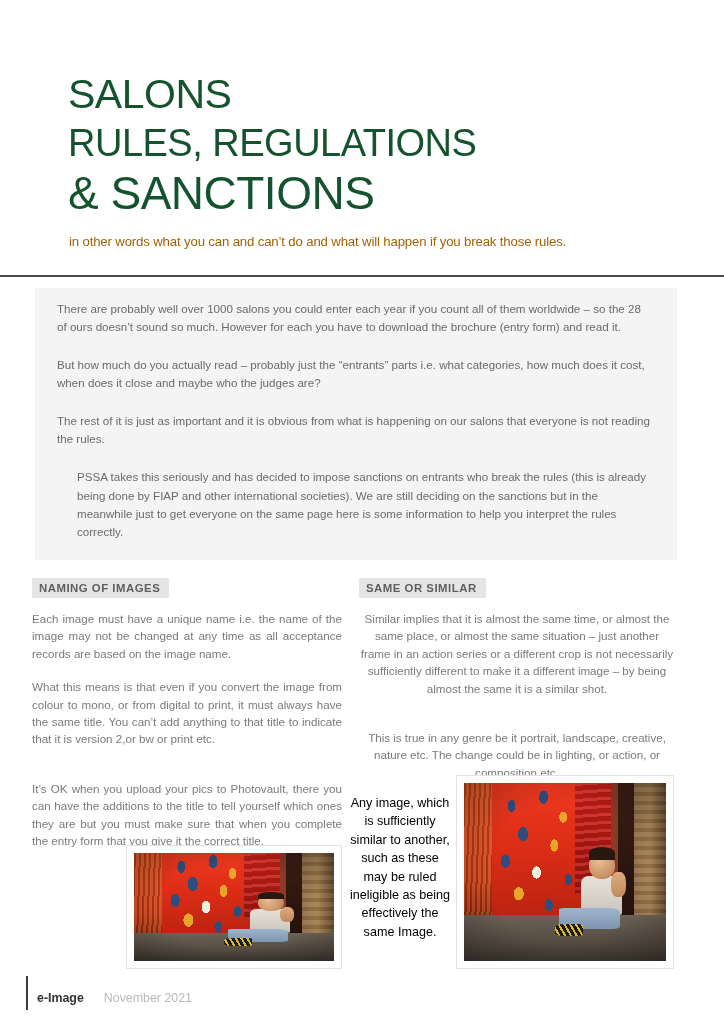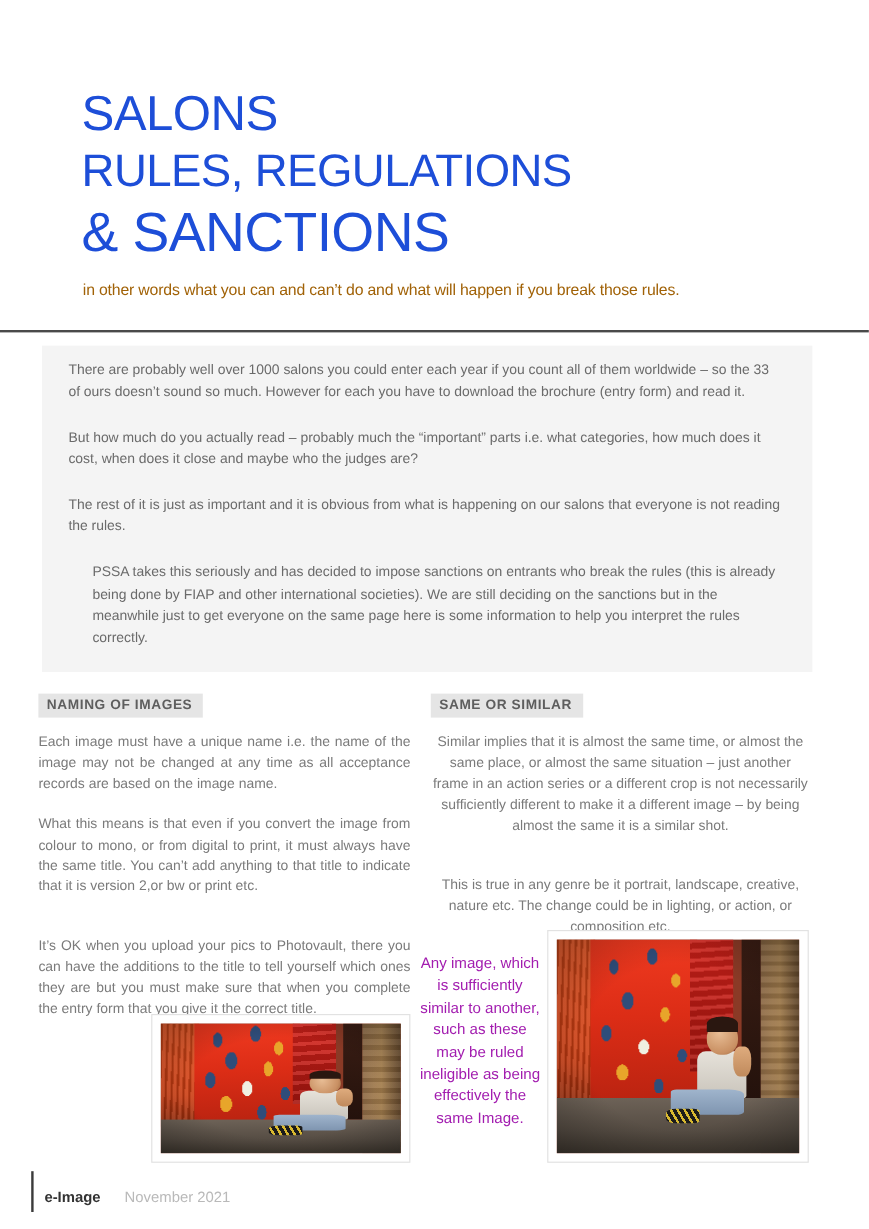--- a/index.html
+++ b/index.html
@@ -21,21 +21,21 @@
     left: 0; top: 0;
     width: 724px;
     height: 276px;
   }
   .title-block {
     position: absolute;
     left: 68px;
     top: 74px;
   }
   .title-line {
-    color: #1d4ed8;
+    color: #14532d;
     font-weight: 400;
     letter-spacing: -0.5px;
     line-height: 1.0;
   }
   .title-line.l1 { font-size: 41px; margin-bottom: 9px; }
   .title-line.l2 { font-size: 38px; margin-bottom: 8px; }
   .title-line.l3 { font-size: 46px; }
 
   .subtitle {
     position: absolute;
@@ -247,21 +247,21 @@
 
   
   .red-caption {
     position: absolute;
     left: 348px;
     top: 794px;
     width: 104px;
     text-align: center;
     font-size: 12.6px;
     line-height: 1.46;
-    color: #a21caf;
+    color: #000000;
   }
 
   
   .footer {
     position: absolute;
     left: 0;
     top: 976px;
     width: 724px;
     height: 48px;
   }
@@ -298,22 +298,22 @@
   <div class="title-block">
     <div class="title-line l1">SALONS</div>
     <div class="title-line l2">RULES, REGULATIONS</div>
     <div class="title-line l3">&amp; SANCTIONS</div>
   </div>
   <div class="subtitle">in other words what you can and can’t do and what will happen if you break those rules.</div>
   <div class="rule-top"></div>
 </div>
 
 <div class="intro-panel">
-  <p>There are probably well over 1000 salons you could enter each year if you count all of them worldwide – so the 33 of ours doesn’t sound so much.  However for each you have to download the brochure (entry form) and read it.</p>
-  <p>But how much do you actually read – probably much the “important” parts i.e. what categories, how much does it cost, when does it close and maybe who the judges are?</p>
+  <p>There are probably well over 1000 salons you could enter each year if you count all of them worldwide – so the 28 of ours doesn’t sound so much.  However for each you have to download the brochure (entry form) and read it.</p>
+  <p>But how much do you actually read – probably just the “entrants” parts i.e. what categories, how much does it cost, when does it close and maybe who the judges are?</p>
   <p>The rest of it is just as important and it is obvious from what is happening on our salons that everyone is not reading the rules.</p>
   <p>PSSA takes this seriously and has decided to impose sanctions on entrants who break the rules (this is already being done by FIAP and other international societies).  We are still deciding on the sanctions but in the meanwhile just to get everyone on the same page here is some information to help you interpret the rules correctly.</p>
 </div>
 
 <div class="col-left">
   <div class="sec-heading">NAMING OF IMAGES</div>
   <p class="body-text"> Each image must have a unique name i.e. the name of the image may not be changed at any time as all acceptance records are based on the image name.</p>
   <p class="body-text">What this means is that even if you convert the image from colour to mono, or from digital to print, it must always have the same title.  You can’t add anything to that title to indicate that it is version 2,or bw or print etc.</p>
   <p class="body-text">It’s OK when you upload your pics to Photovault, there you can have the additions to the title to tell yourself which ones they are but you must make sure that when you complete the entry form that you give it the correct title.</p>
 </div>

